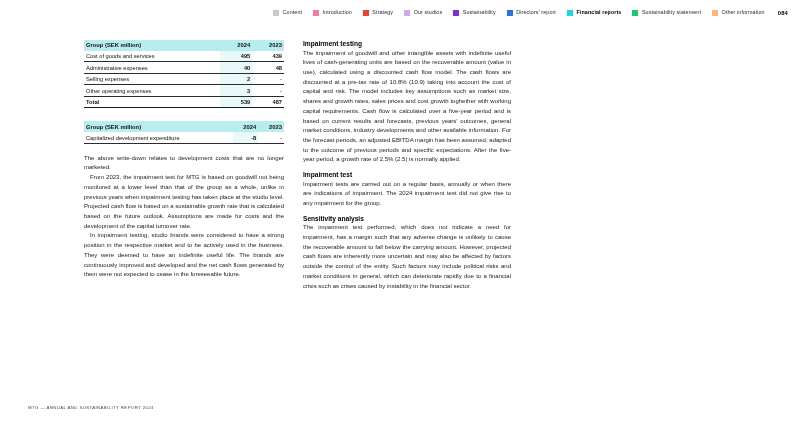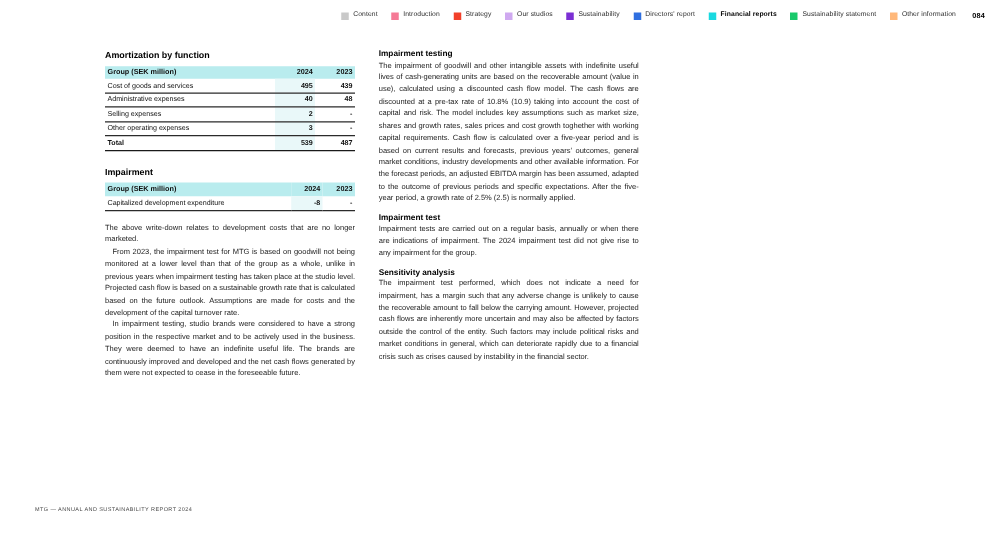--- a/index.html
+++ b/index.html
@@ -179,21 +179,20 @@
     </div>
     <div class="nav-item">
       <span class="nav-dot" style="background: rgb(255, 184, 122);"></span>
       <span class="nav-label">Other information</span>
     </div>
     <div id="page-number">084</div>
   </div>
 
 <div class="col" id="col-left">
 
-  <h2 class="sec-title">Amortization by function</h2>
 
   <table class="fin" id="table-amortization">
     <thead>
       <tr>
         <th>Group (SEK million)</th>
         <th class="num col2024">2024</th>
         <th class="num">2023</th>
       </tr>
     </thead>
     <tbody id="amort-body">
@@ -220,21 +219,20 @@
         <tr class="total">
           <td>Total</td>
           <td class="num col2024">539</td>
           <td class="num">487</td>
         </tr>
       </tbody>
   </table>
 
   <div class="gap-lg"></div>
 
-  <h2 class="sec-title">Impairment</h2>
 
   <table class="fin" id="table-impairment">
     <thead>
       <tr>
         <th>Group (SEK million)</th>
         <th class="num col2024">2024</th>
         <th class="num">2023</th>
       </tr>
     </thead>
     <tbody id="impair-body">

